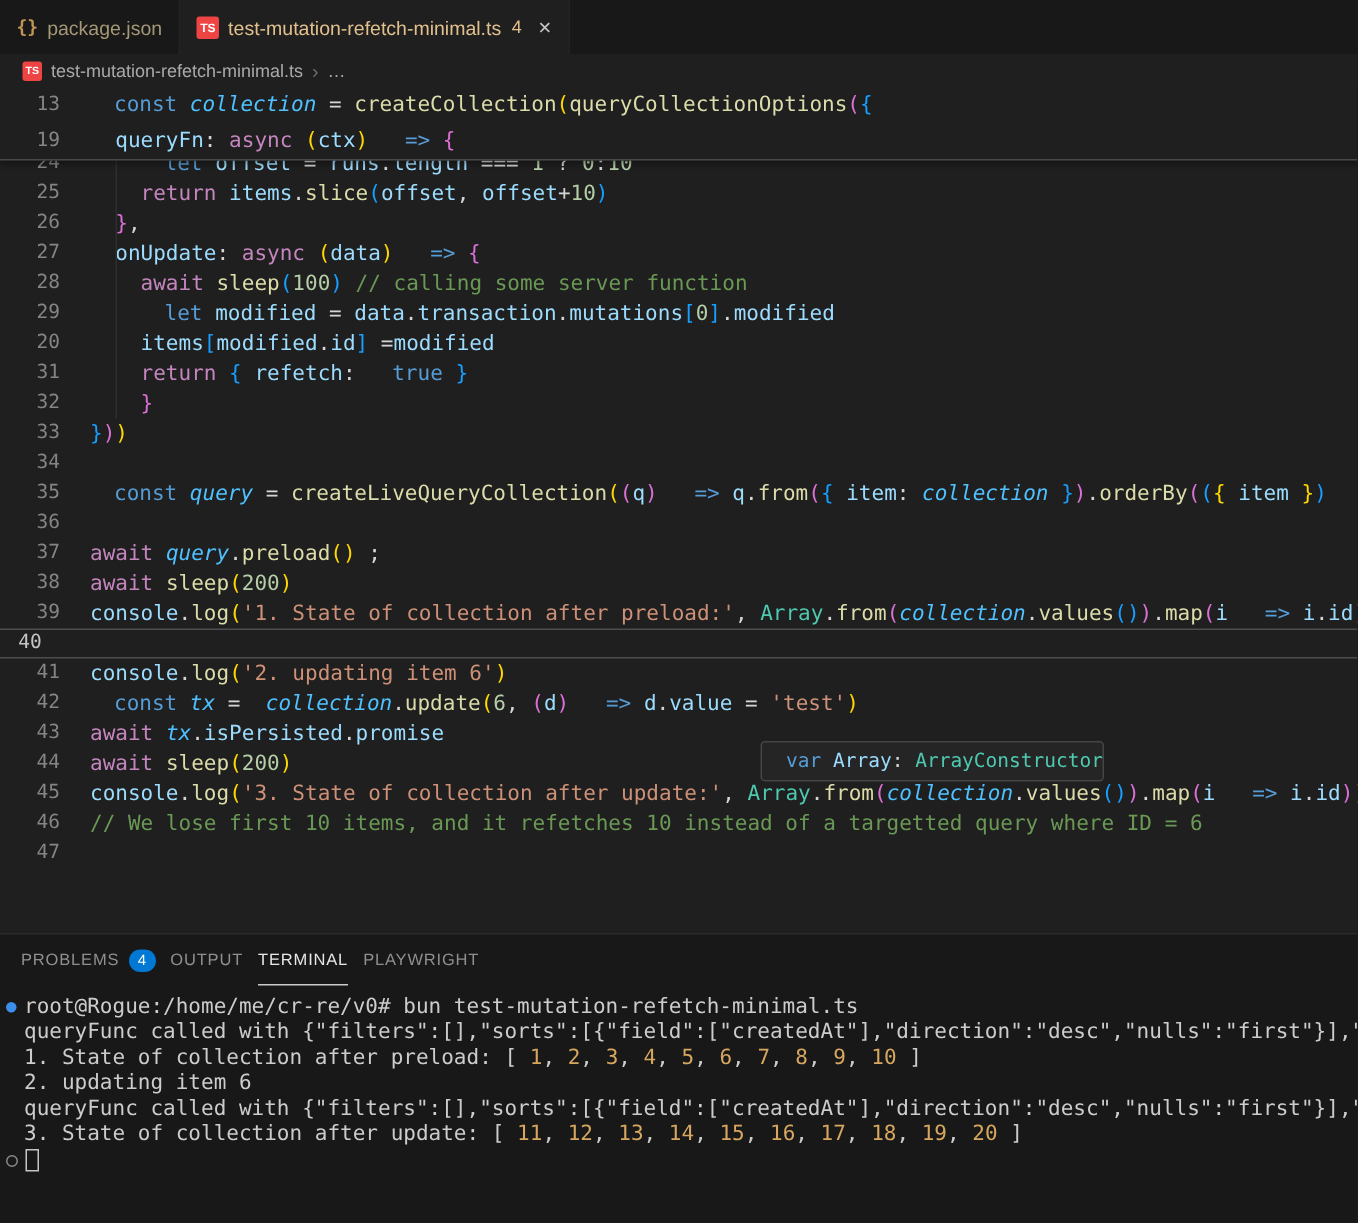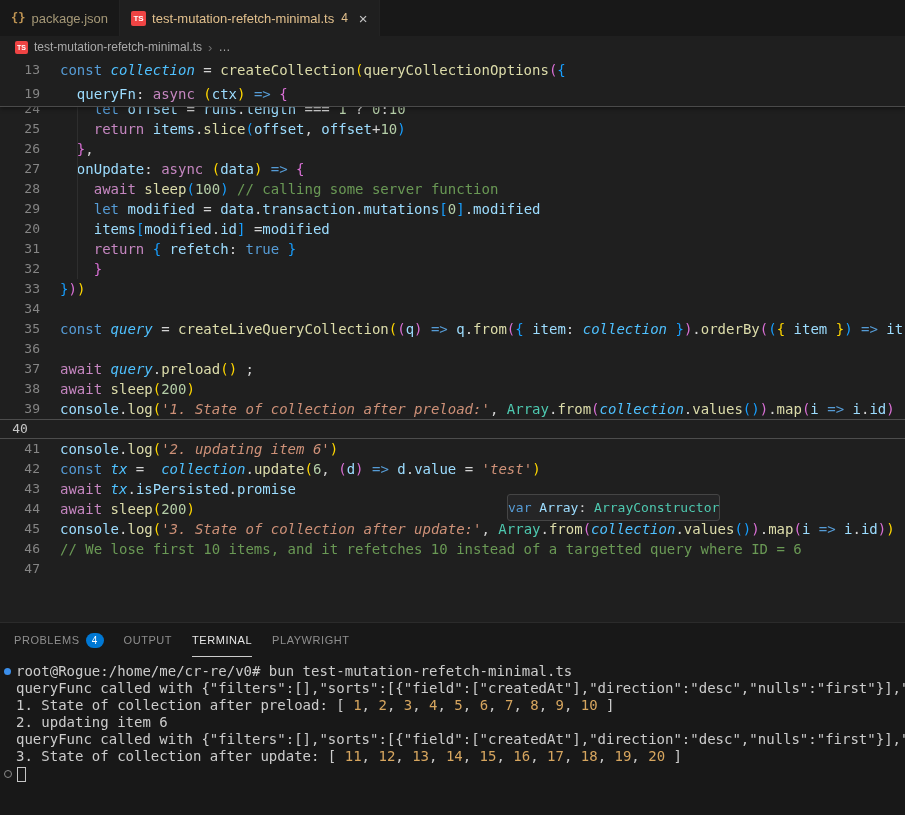--- a/index.html
+++ b/index.html
@@ -37,44 +37,44 @@
   .lines { position:relative; z-index:1; margin-top:-8px; }
   .line { display:flex; height:20px; line-height:20px; font-size:14px; white-space:pre; }
   .line.current { height:18px; line-height:18px; border-top:1px solid #4d4d4d; border-bottom:1px solid #4d4d4d; }
   .gutter { flex:0 0 40px; text-align:right; color:#858585; font-size:13px; }
   .line.current .gutter { color:#c6c6c6;text-align:center; }
   .code { padding-left:20px; }
   .indent-guide { position:absolute; z-index:2; left:77px; top:49px; width:1px; height:172px;
                   background:#2e2e2e; }
 
   
-  .tk-kw  { color:var(--kw,#569cd6); }
+  .tk-kw  { color:var(--kw,#569cd6);margin-left:16px; }
   .tk-ctrl{ color:var(--ctrl,#c586c0); }
   .tk-fn  { color:var(--fn,#dcdcaa); }
   .tk-var { color:var(--var,#9cdcfe); }
   .tk-cvar{ color:var(--cvar,#4fc1ff);font-style:italic; }
   .tk-num { color:var(--num,#b5cea8); }
-  .tk-str { color:var(--str,#ce9178);font-style:italic; }
+  .tk-str { color:var(--str,#ce9178); }
   .tk-com { color:var(--com,#6a9955); }
   .tk-pun { color:var(--pun,#d4d4d4); }
   .tk-b1  { color:var(--b1,#ffd700); }
   .tk-b2  { color:var(--b2,#da70d6); }
   .tk-b3  { color:var(--b3,#179fff); }
   .tk-cls { color:var(--cls,#4ec9b0); }
   .tk-t   { color:var(--t,#cccccc); }
   .tk-n   { color:var(--n,#d7a65f); }
 
   
   .tooltip { position:absolute; z-index:9; left:507px; top:436px; background:#252526;
              border:1px solid #454545; border-radius:3px; padding:4px 0;
              font-size:13px; line-height:17px; white-space:pre; }
 
   
   .panel { height:193px; background:#181818; border-top:1px solid #2b2b2b; flex:0 0 auto; }
-  .panel-header { height:34px; display:flex; align-items:flex-start; gap:20px; padding:0 14px; }
+  .panel-header { height:34px; display:flex; align-items:flex-start; gap:10px; padding:0 14px; }
   .ptab { display:flex; align-items:center; gap:6px; height:100%; font-size:11px;
           letter-spacing:.05em; color:#8f8f8f; cursor:pointer; }
   .ptab.active { color:#e7e7e7; box-shadow:inset 0 -1px 0 #cccccc; }
   .pbadge { background:var(--accent_badge,#0078d4); color:#fff; font-size:10px; letter-spacing:0;
             border-radius:9px; min-width:10px; text-align:center; padding:2px 4px; }
 
   .terminal { position:relative; padding:6px 0 0 16px; font-family:"DejaVu Sans Mono", monospace;
               font-size:14px; color:#cccccc; }
   .tline { position:relative; height:17px; line-height:17px; white-space:pre; }
   .tdot { position:absolute; left:-12px; top:5px; width:7px; height:7px; border-radius:50%; }

